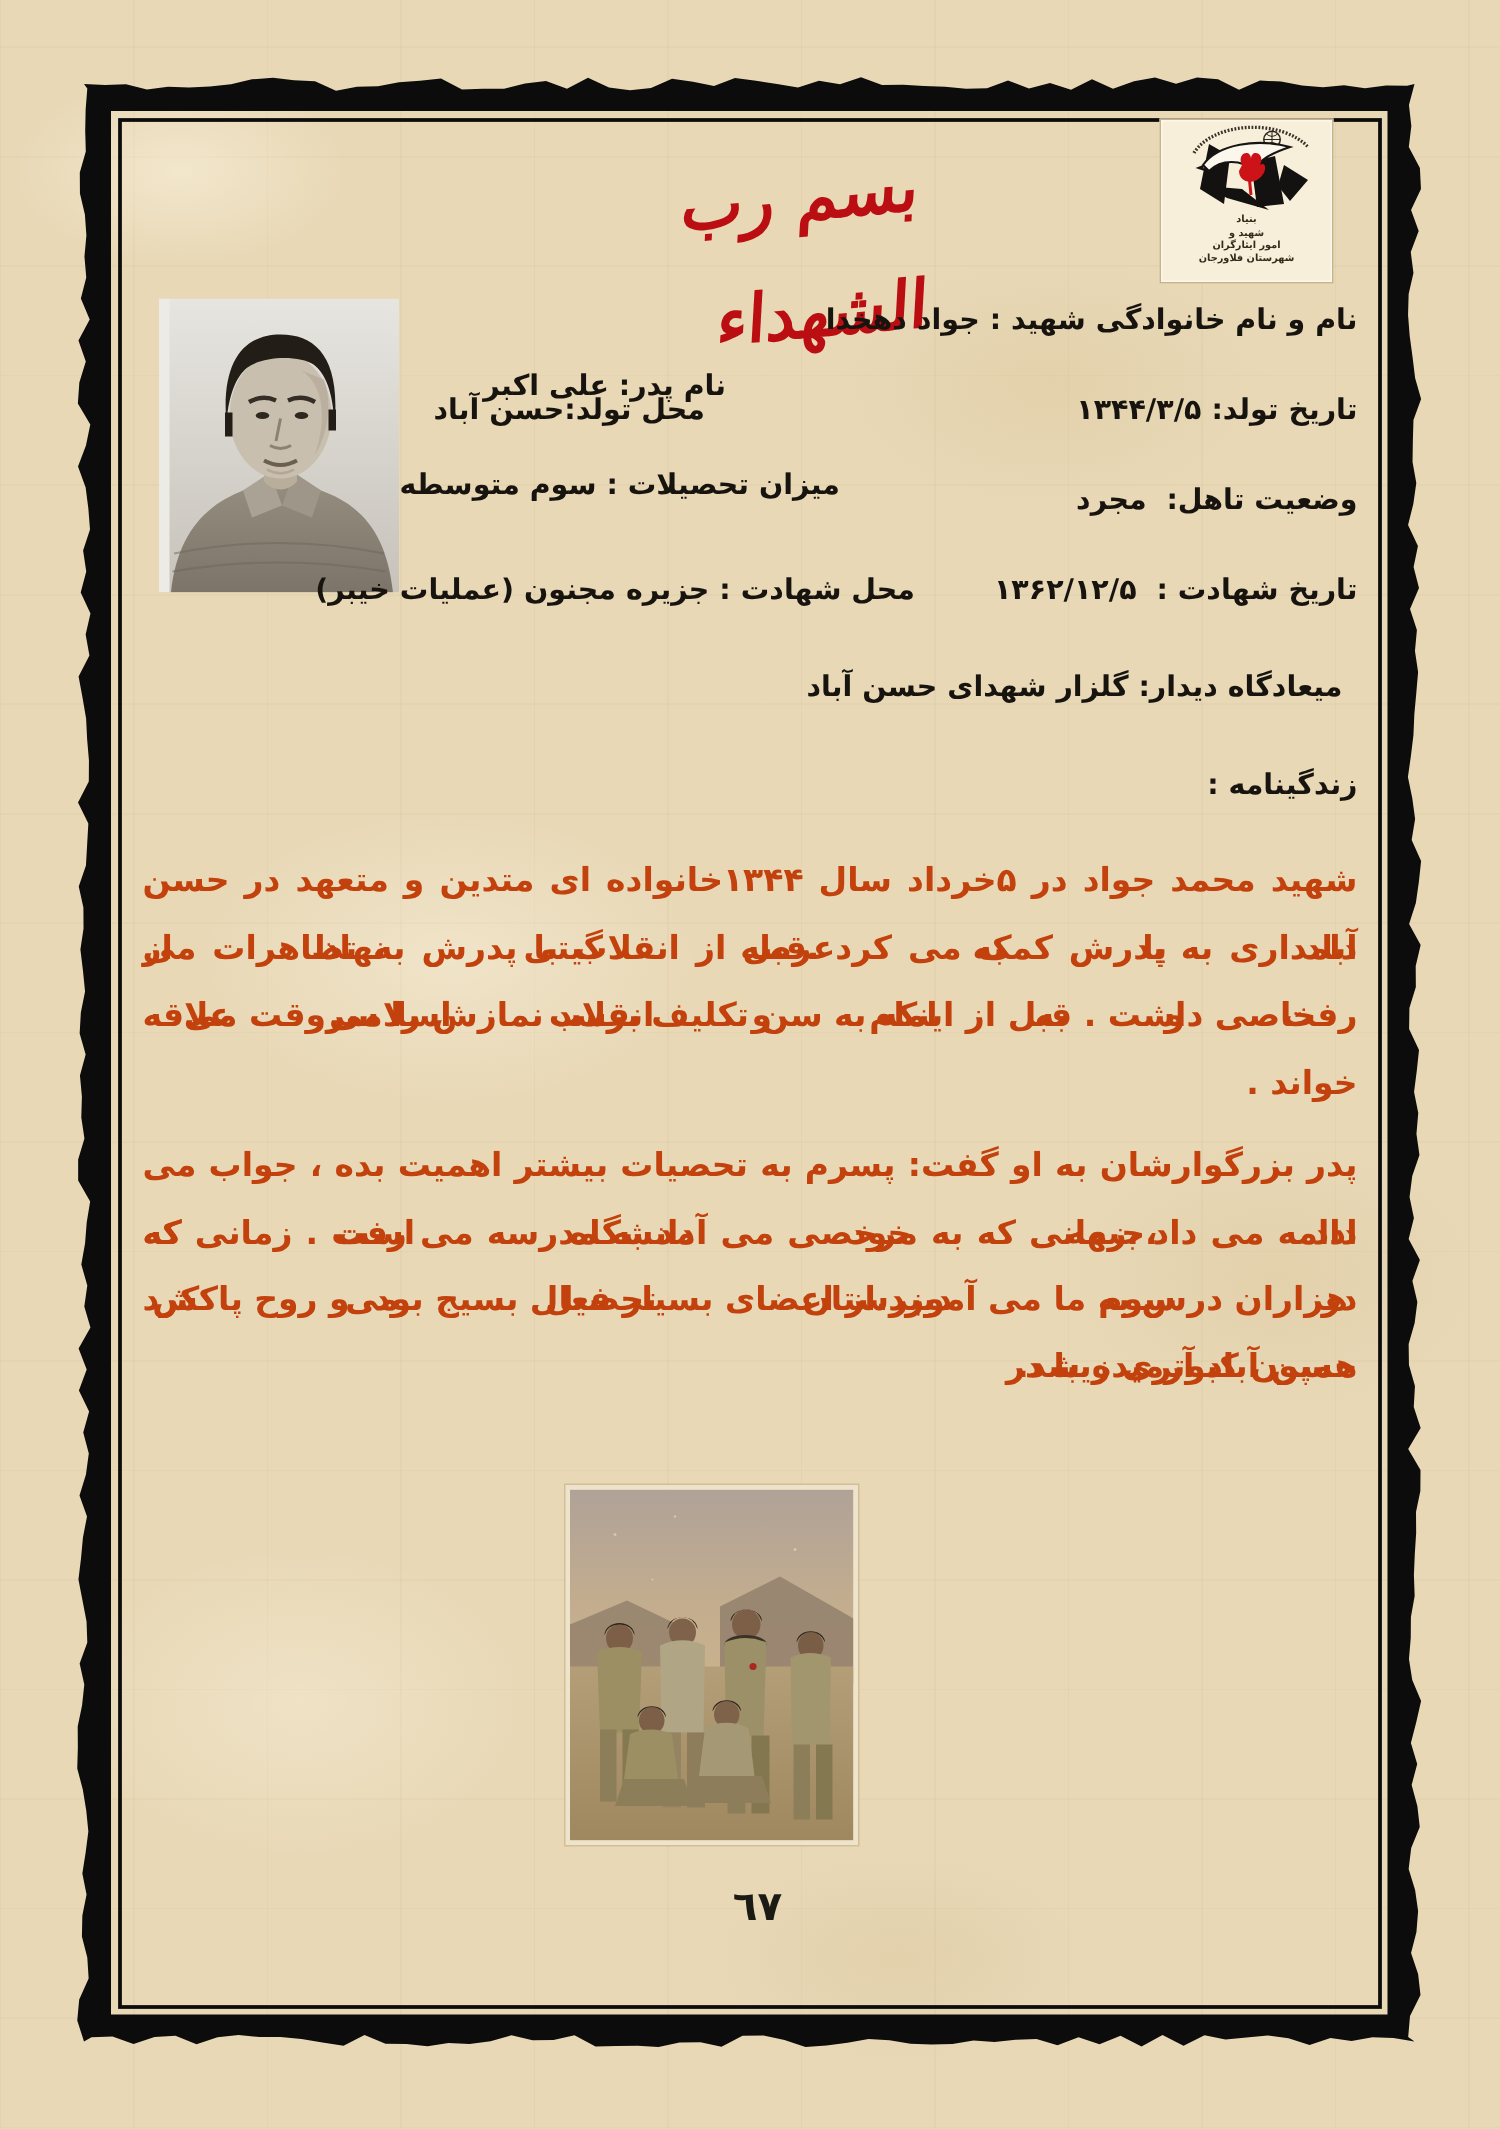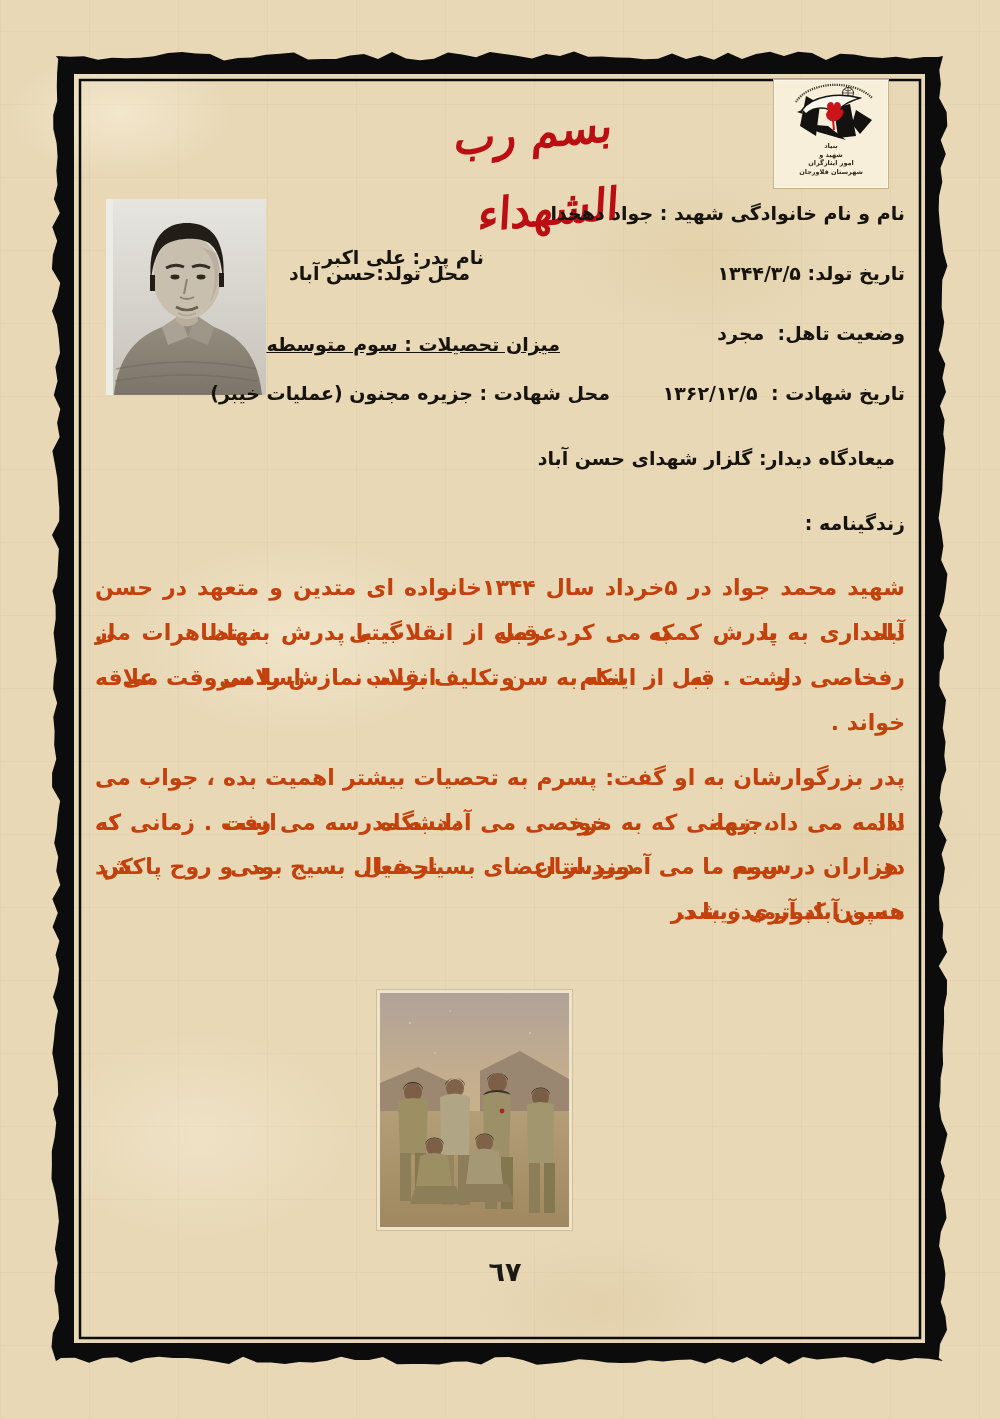--- a/index.html
+++ b/index.html
@@ -45,21 +45,21 @@
 
   .field{
     position:absolute;direction:rtl;white-space:pre;
     font-weight:bold;font-size:19px;color:#17140f;
   }
   .f-name        {top:202px;right:95px;}
   .f-father      {top:202px;right:516px;margin-top:44px;}
   .f-bdate       {top:262px;right:95px;}
   .f-bplace      {top:262px;right:530px;}
   .f-marital     {top:322px;right:95px;margin-left:48px;}
-  .f-education   {top:333px;right:440px;text-decoration:underline;}
+  .f-education   {top:312px;right:440px;}
   .f-mdate       {top:382px;right:95px;}
   .f-mplace      {top:382px;right:390px;}
   .f-meeting     {top:447px;right:105px;text-align:center;}
   .f-biolabel    {top:512px;right:95px;}
 
   .bio{
     position:absolute;left:95px;width:810px;direction:rtl;
     font-weight:bold;font-size:22px;color:#c2410c;
   }
   .bio .ln{height:45px;line-height:45px;text-align:justify;text-align-last:justify;}

